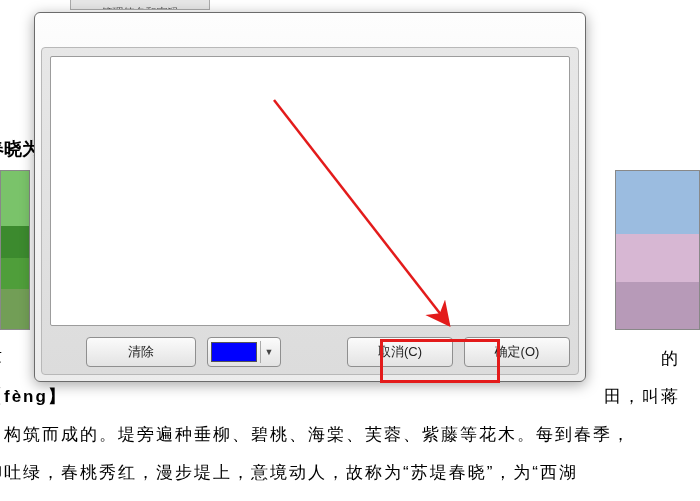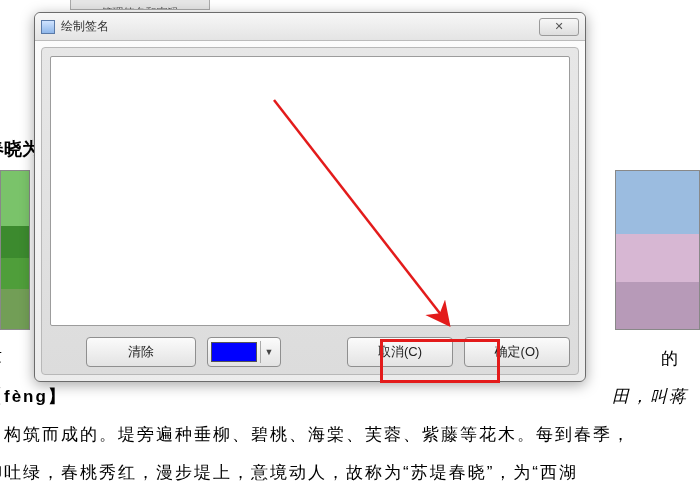--- a/index.html
+++ b/index.html
@@ -56,21 +56,21 @@
     left: -15px;
     right: 10px;
     font-size: 17px;
     line-height: 2.2;
     letter-spacing: 2px;
     white-space: nowrap;
   }
   .p1 { top: 340px; }
   .p1b { top: 340px; right: 20px; left: auto; }
   .p2 { top: 378px; font-weight: bold; }
-  .p2b { top: 378px; right: 12px; left: auto; font-style: italic; }
+  .p2b { top: 378px; right: 20px; left: auto; }
   .p3 { top: 416px; }
   .p4 { top: 454px; }
   .p5 { top: 492px; }
 
   
   .dialog {
     position: absolute;
     left: 34px;
     top: 12px;
     width: 552px;
@@ -203,28 +203,20 @@
   <div class="bg-para p1">苏</div>
   <div class="bg-para p1b">的</div>
   <div class="bg-para p2">【fèng】</div>
   <div class="bg-para p2b">田，叫蒋</div>
   <div class="bg-para p3">）构筑而成的。堤旁遍种垂柳、碧桃、海棠、芙蓉、紫藤等花木。每到春季，</div>
   <div class="bg-para p4">柳吐绿，春桃秀红，漫步堤上，意境动人，故称为“苏堤春晓”，为“西湖</div>
   <div class="bg-para p5">十景”之首。</div>
 </div>
 
 <div class="dialog">
-  <div class="titlebar">
-    <span class="title-icon"></span>
-    <span>绘制签名</span>
-    <span class="spacer"></span>
-    <span class="close-btn">
-      <span>✕</span>
-    </span>
-  </div>
 
   <div class="dialog-body">
     <div class="canvas"></div>
 
     <div class="btn-row">
       <div class="btn clear">清除</div>
       <div class="color-picker">
         <div class="color-swatch" style="background:#0000ff;"></div>
         <div class="color-caret">▼</div>
       </div>

